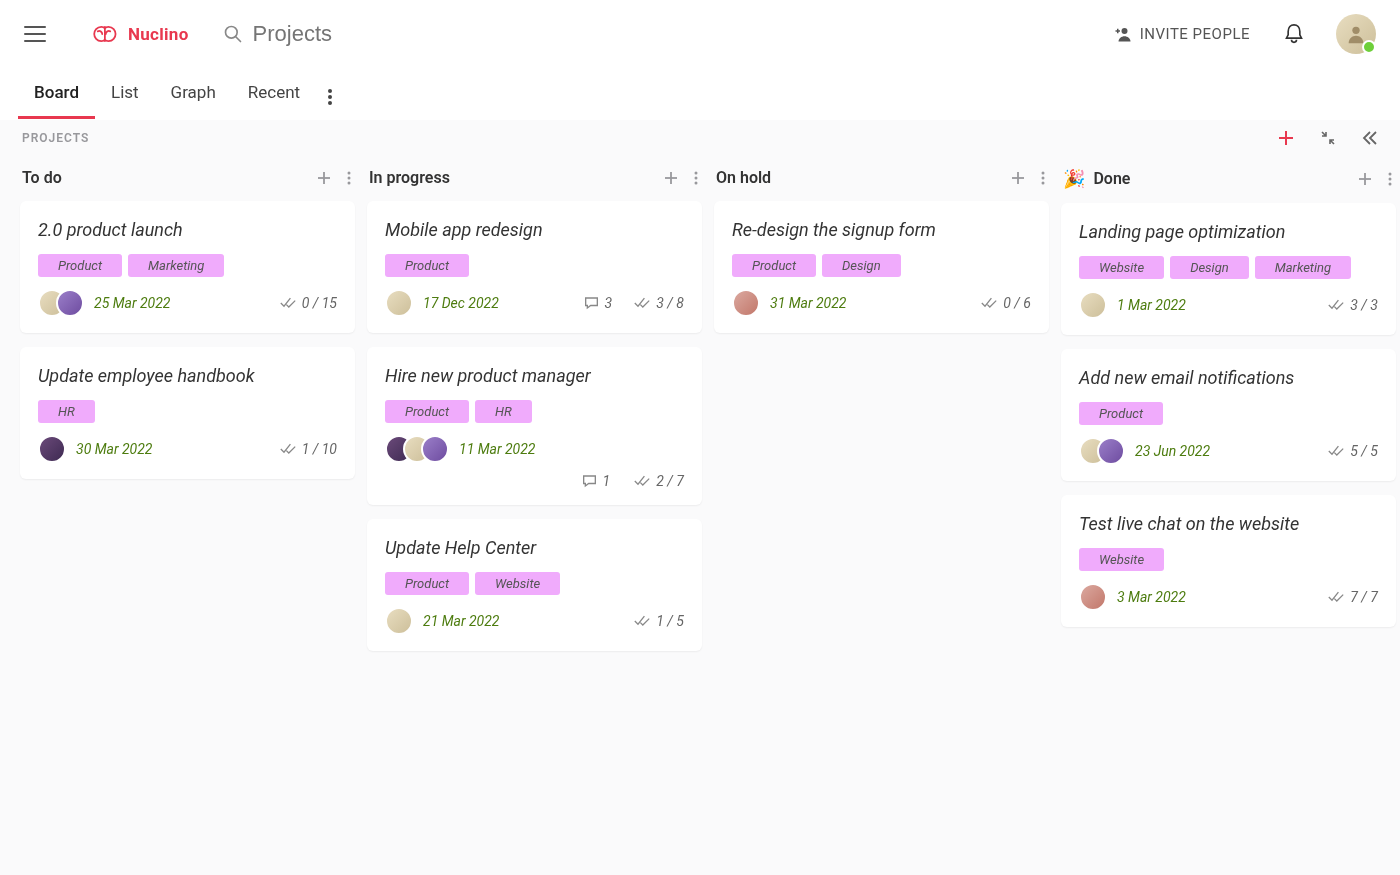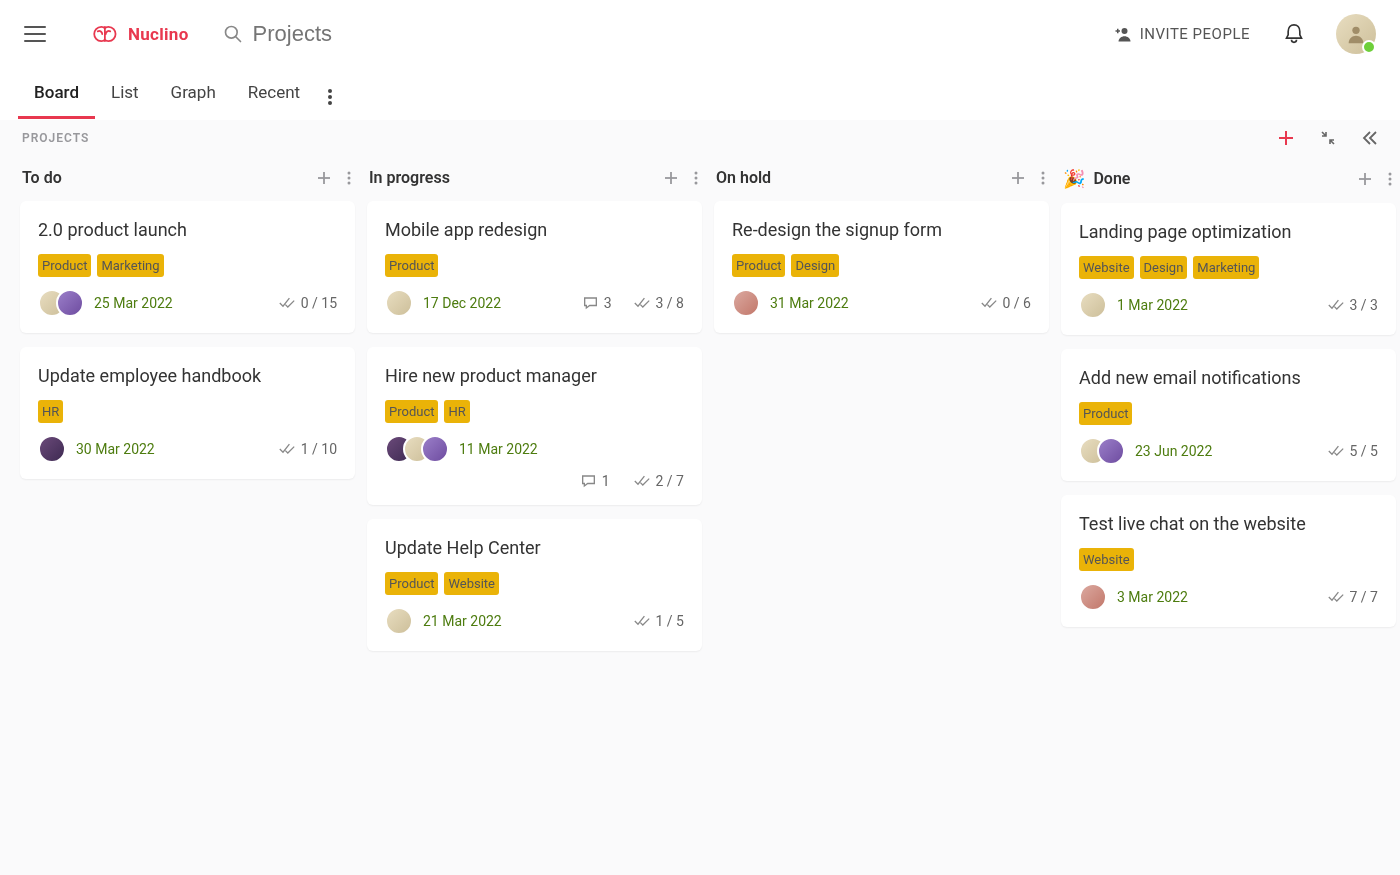--- a/index.html
+++ b/index.html
@@ -73,24 +73,25 @@
   .col-icons { display:flex; align-items:center; gap:16px; }
   .col-icons .icon-btn { cursor:pointer; color:#98989c; }
 
   .card {
     background: #fff;
     border-radius: 6px;
     box-shadow: 0 1px 2px rgba(0,0,0,0.06);
     padding: 18px 18px 16px 18px;
     margin-bottom: 14px;
     cursor: pointer;
+    font-style: italic;
   }
   .card-title { font-size: 18px; color: #333; margin-bottom: 14px; font-weight: 400; }
   .tags { display:flex; flex-wrap:wrap; gap:6px; margin-bottom: 12px; }
-  .tag { background:#eab308; color:#555; font-size:13px; padding:4px 4px; border-radius:3px; }
+  .tag { background:#f0abfc; color:#555; font-size:13px; padding:4px 20px; border-radius:3px; }
   .card-footer { display:flex; align-items:center; justify-content:space-between; margin-top:4px; }
   .card-left { display:flex; align-items:center; gap:10px; }
   .avatars { display:flex; }
   .av { width:28px; height:28px; border-radius:50%; border:2px solid #fff; margin-left:-10px; background:#c9b9e8; display:flex; align-items:center; justify-content:center; }
   .av:first-child { margin-left:0; }
   .av.a1 { background: linear-gradient(135deg,#e8ddc0,#cdbf9a); }
   .av.a2 { background: linear-gradient(135deg,#9b7fc9,#6e4ca0); }
   .av.a3 { background: linear-gradient(135deg,#6b4a7a,#3e2a52); }
   .av.a4 { background: linear-gradient(135deg,#dba9a0,#c2776a); }
   .date { font-size:14px; color:#4d7c0f; }

